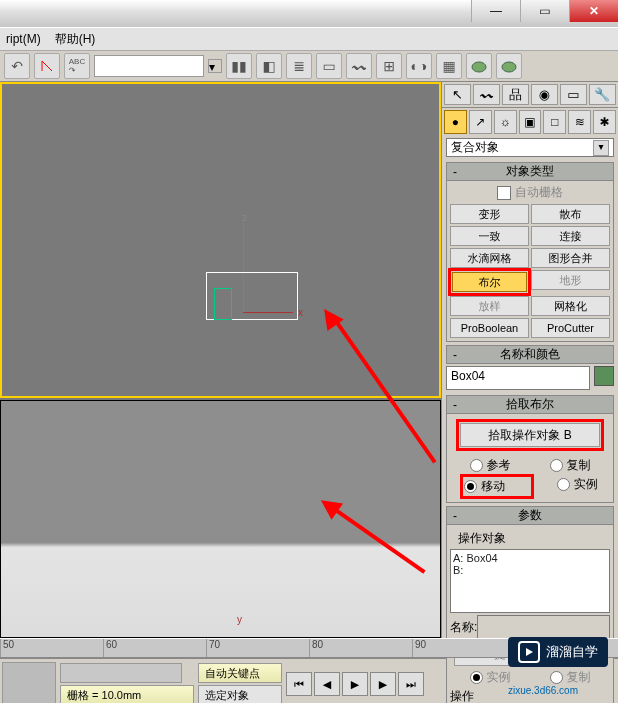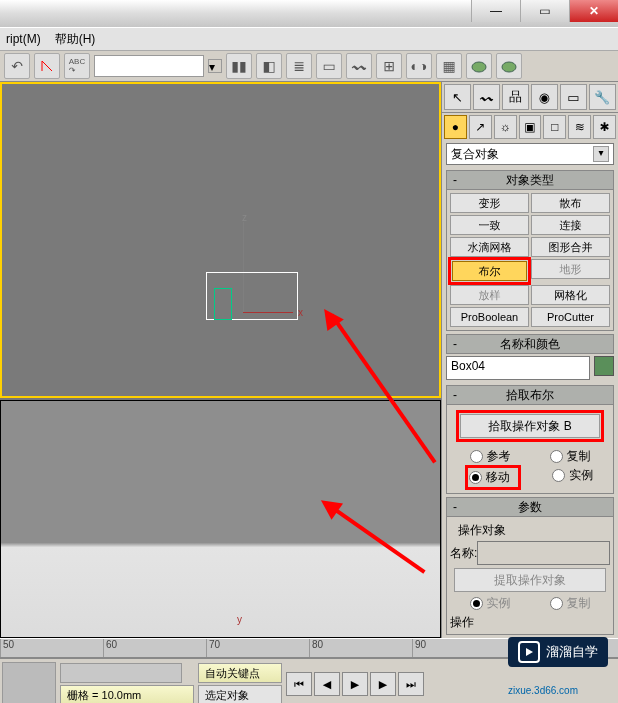--- a/index.html
+++ b/index.html
@@ -161,20 +161,23 @@
     <div class="drop">
       <span>复合对象</span>
       <span class="arr">▾</span>
     </div>
 
     <div class="rollhdr">
       <span class="minus">-</span>
       <span class="ttl">对象类型</span>
     </div>
     <div class="rollbody">
+      <div style="text-align:center;margin-bottom:3px">
+        <span class="check"></span><span style="color:#888">自动栅格</span>
+      </div>
       <div class="grid2">
         <div class="pbtn">变形</div>
         <div class="pbtn">散布</div>
         <div class="pbtn">一致</div>
         <div class="pbtn">连接</div>
         <div class="pbtn">水滴网格</div>
         <div class="pbtn">图形合并</div>
         <div class="redbox">
             <div class="pbtn hl">布尔</div>
           </div>
@@ -203,31 +206,35 @@
     </div>
     <div class="rollbody">
       <div class="redbox" style="margin:2px 6px">
           <div class="pickbtn" style="margin:0">拾取操作对象 B</div>
         </div>
       <div class="radiorow" style="margin-top:6px">
         <span><span class="radio"></span><span>参考</span></span>
         <span><span class="radio"></span><span>复制</span></span>
       </div>
       <div class="radiorow">
-        <span class="redbox" style="padding:1px 8px 1px 1px"><span class="radio on"></span><span>移动</span></span>
+        <span class="redbox" style="padding:1px 26px 1px 1px"><span class="radio on"></span><span>移动</span></span>
         <span><span class="radio"></span><span>实例</span></span>
       </div>
     </div>
 
     <div class="rollhdr">
       <span class="minus">-</span>
       <span class="ttl">参数</span>
     </div>
     <div class="rollbody">
       <div style="margin:2px 8px">操作对象</div>
+      <div class="listbox">
+        <div>A: Box04</div>
+        <div>B:</div>
+      </div>
       <div style="display:flex;align-items:center;margin:2px 0">
         <span>名称:</span>
         <div class="namefield" style="flex:1;margin:0;background:#d4d0c8"></div>
       </div>
       <div class="pickbtn" style="color:#888;margin:3px 4px">提取操作对象</div>
       <div class="radiorow">
         <span style="color:#888"><span class="radio on"></span><span>实例</span></span>
         <span style="color:#888"><span class="radio"></span><span>复制</span></span>
       </div>
       <div style="margin-top:2px">操作</div>

